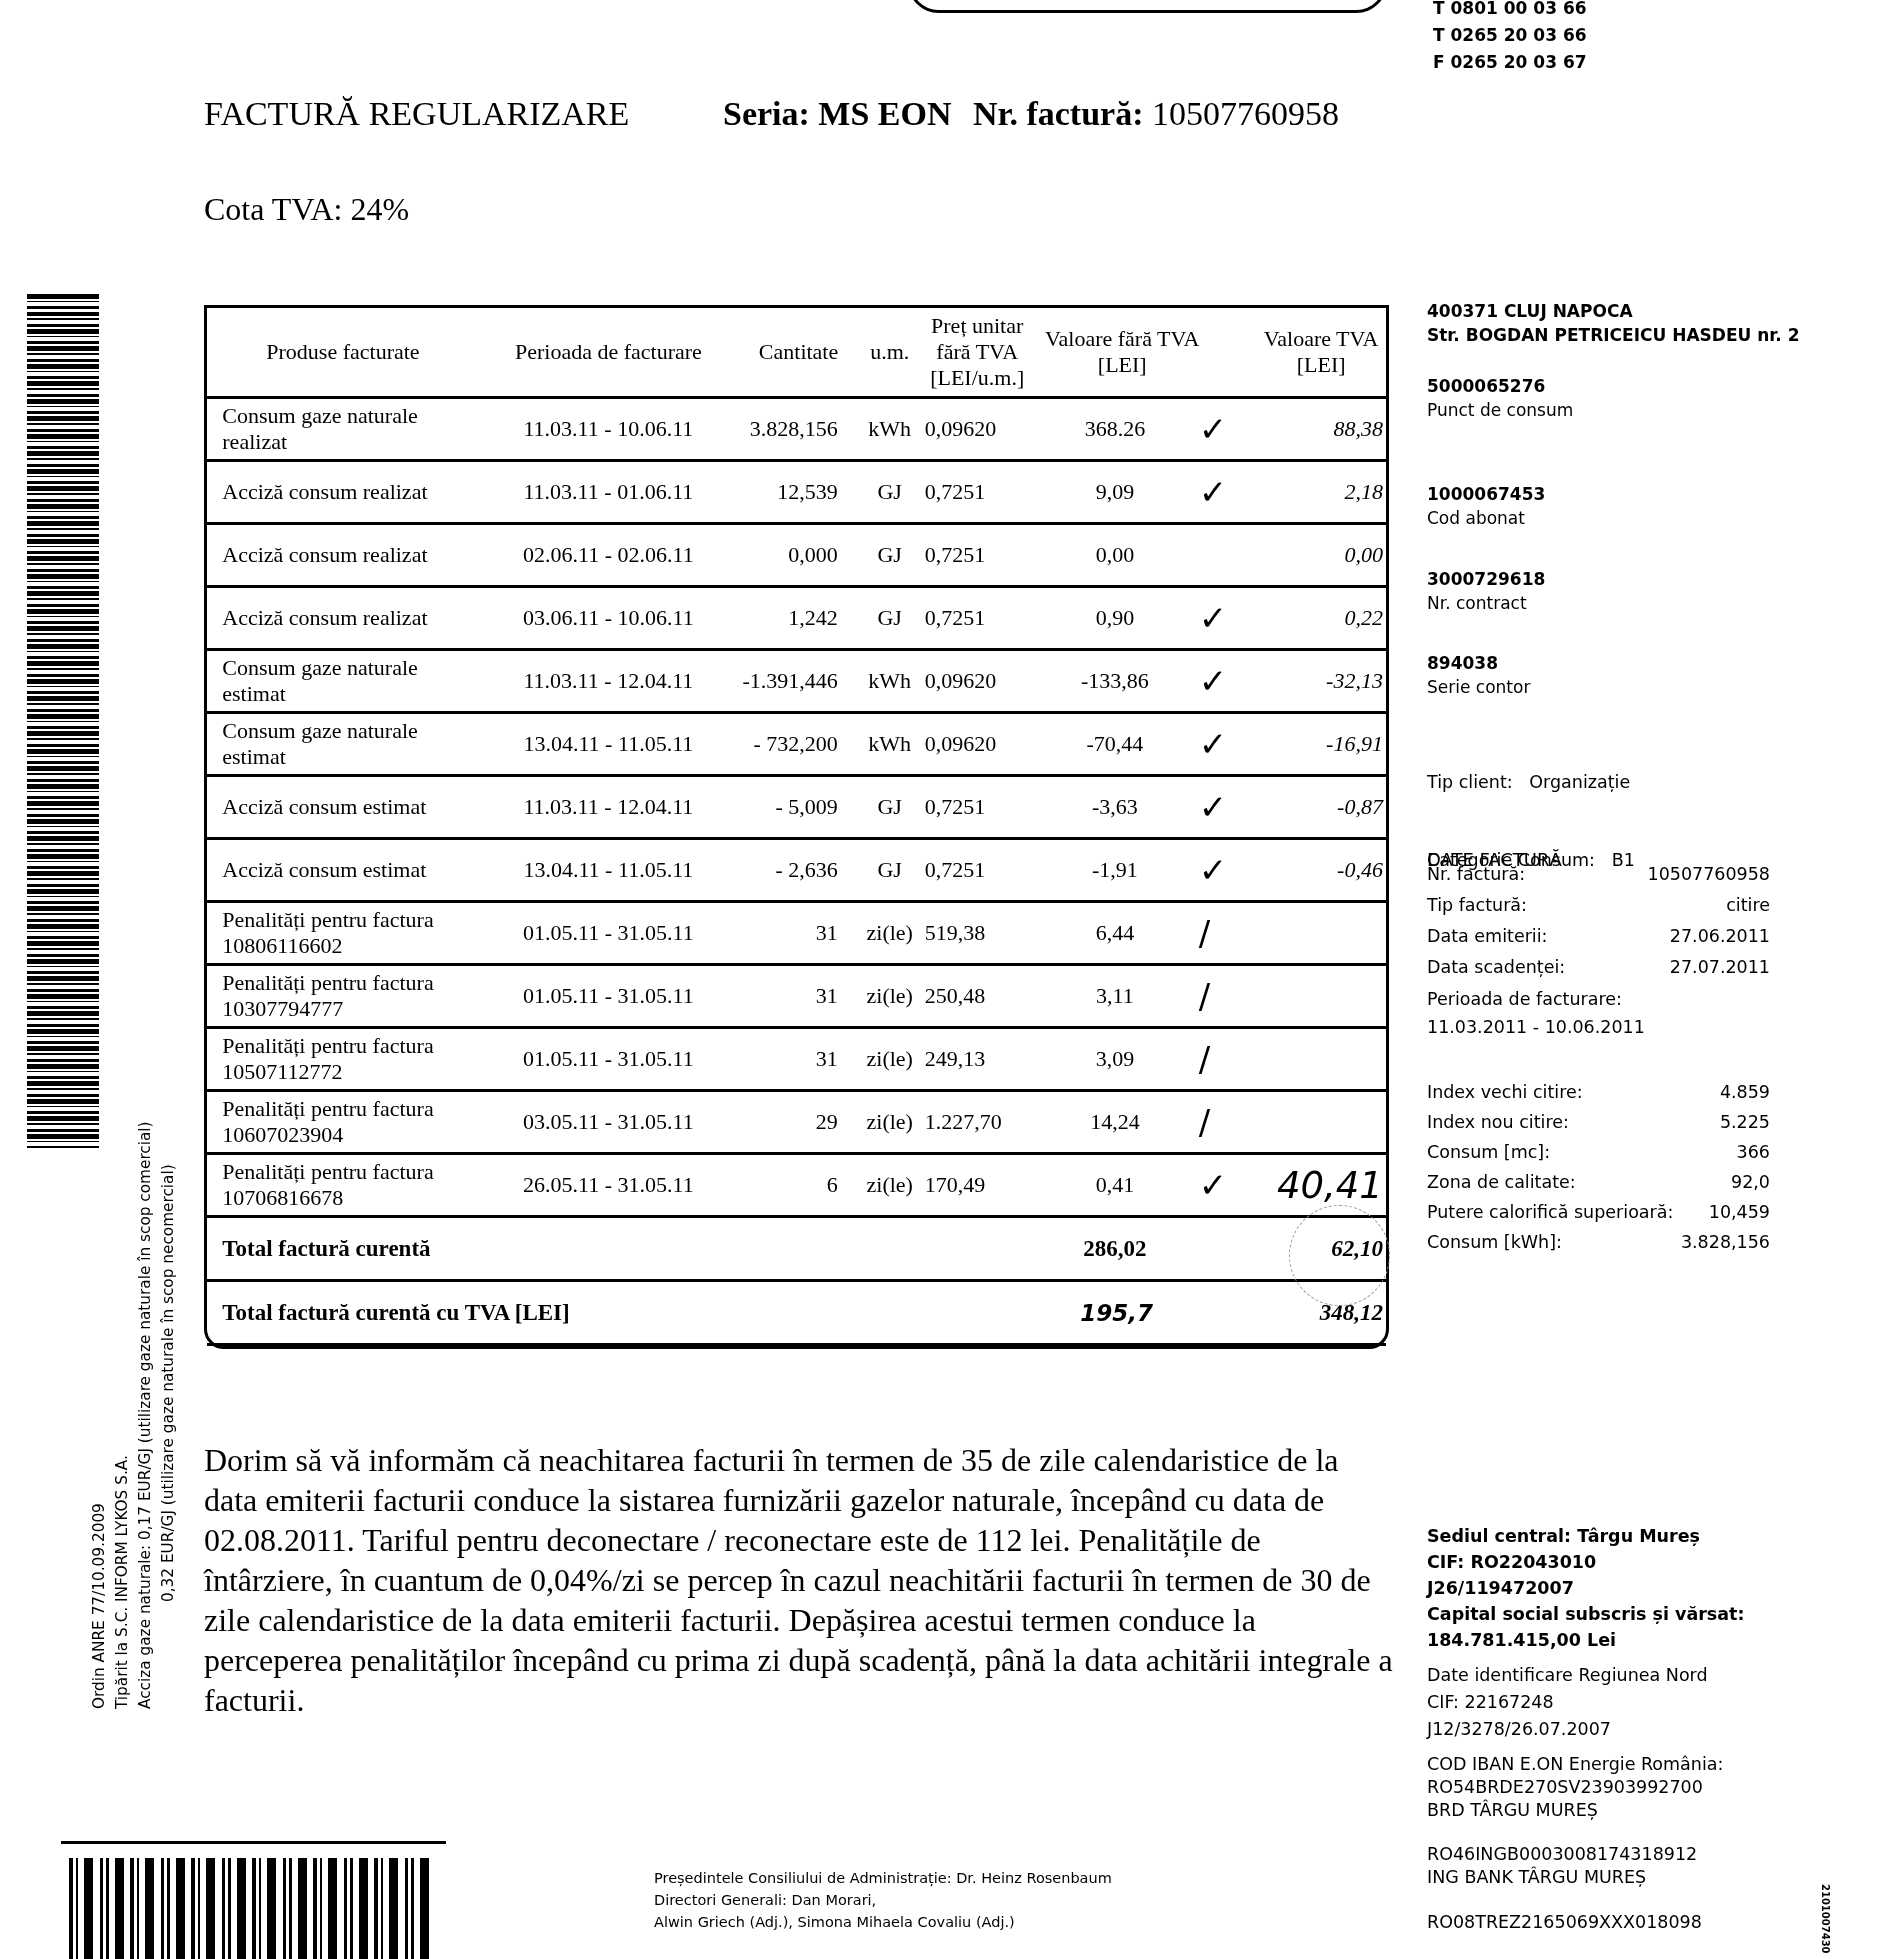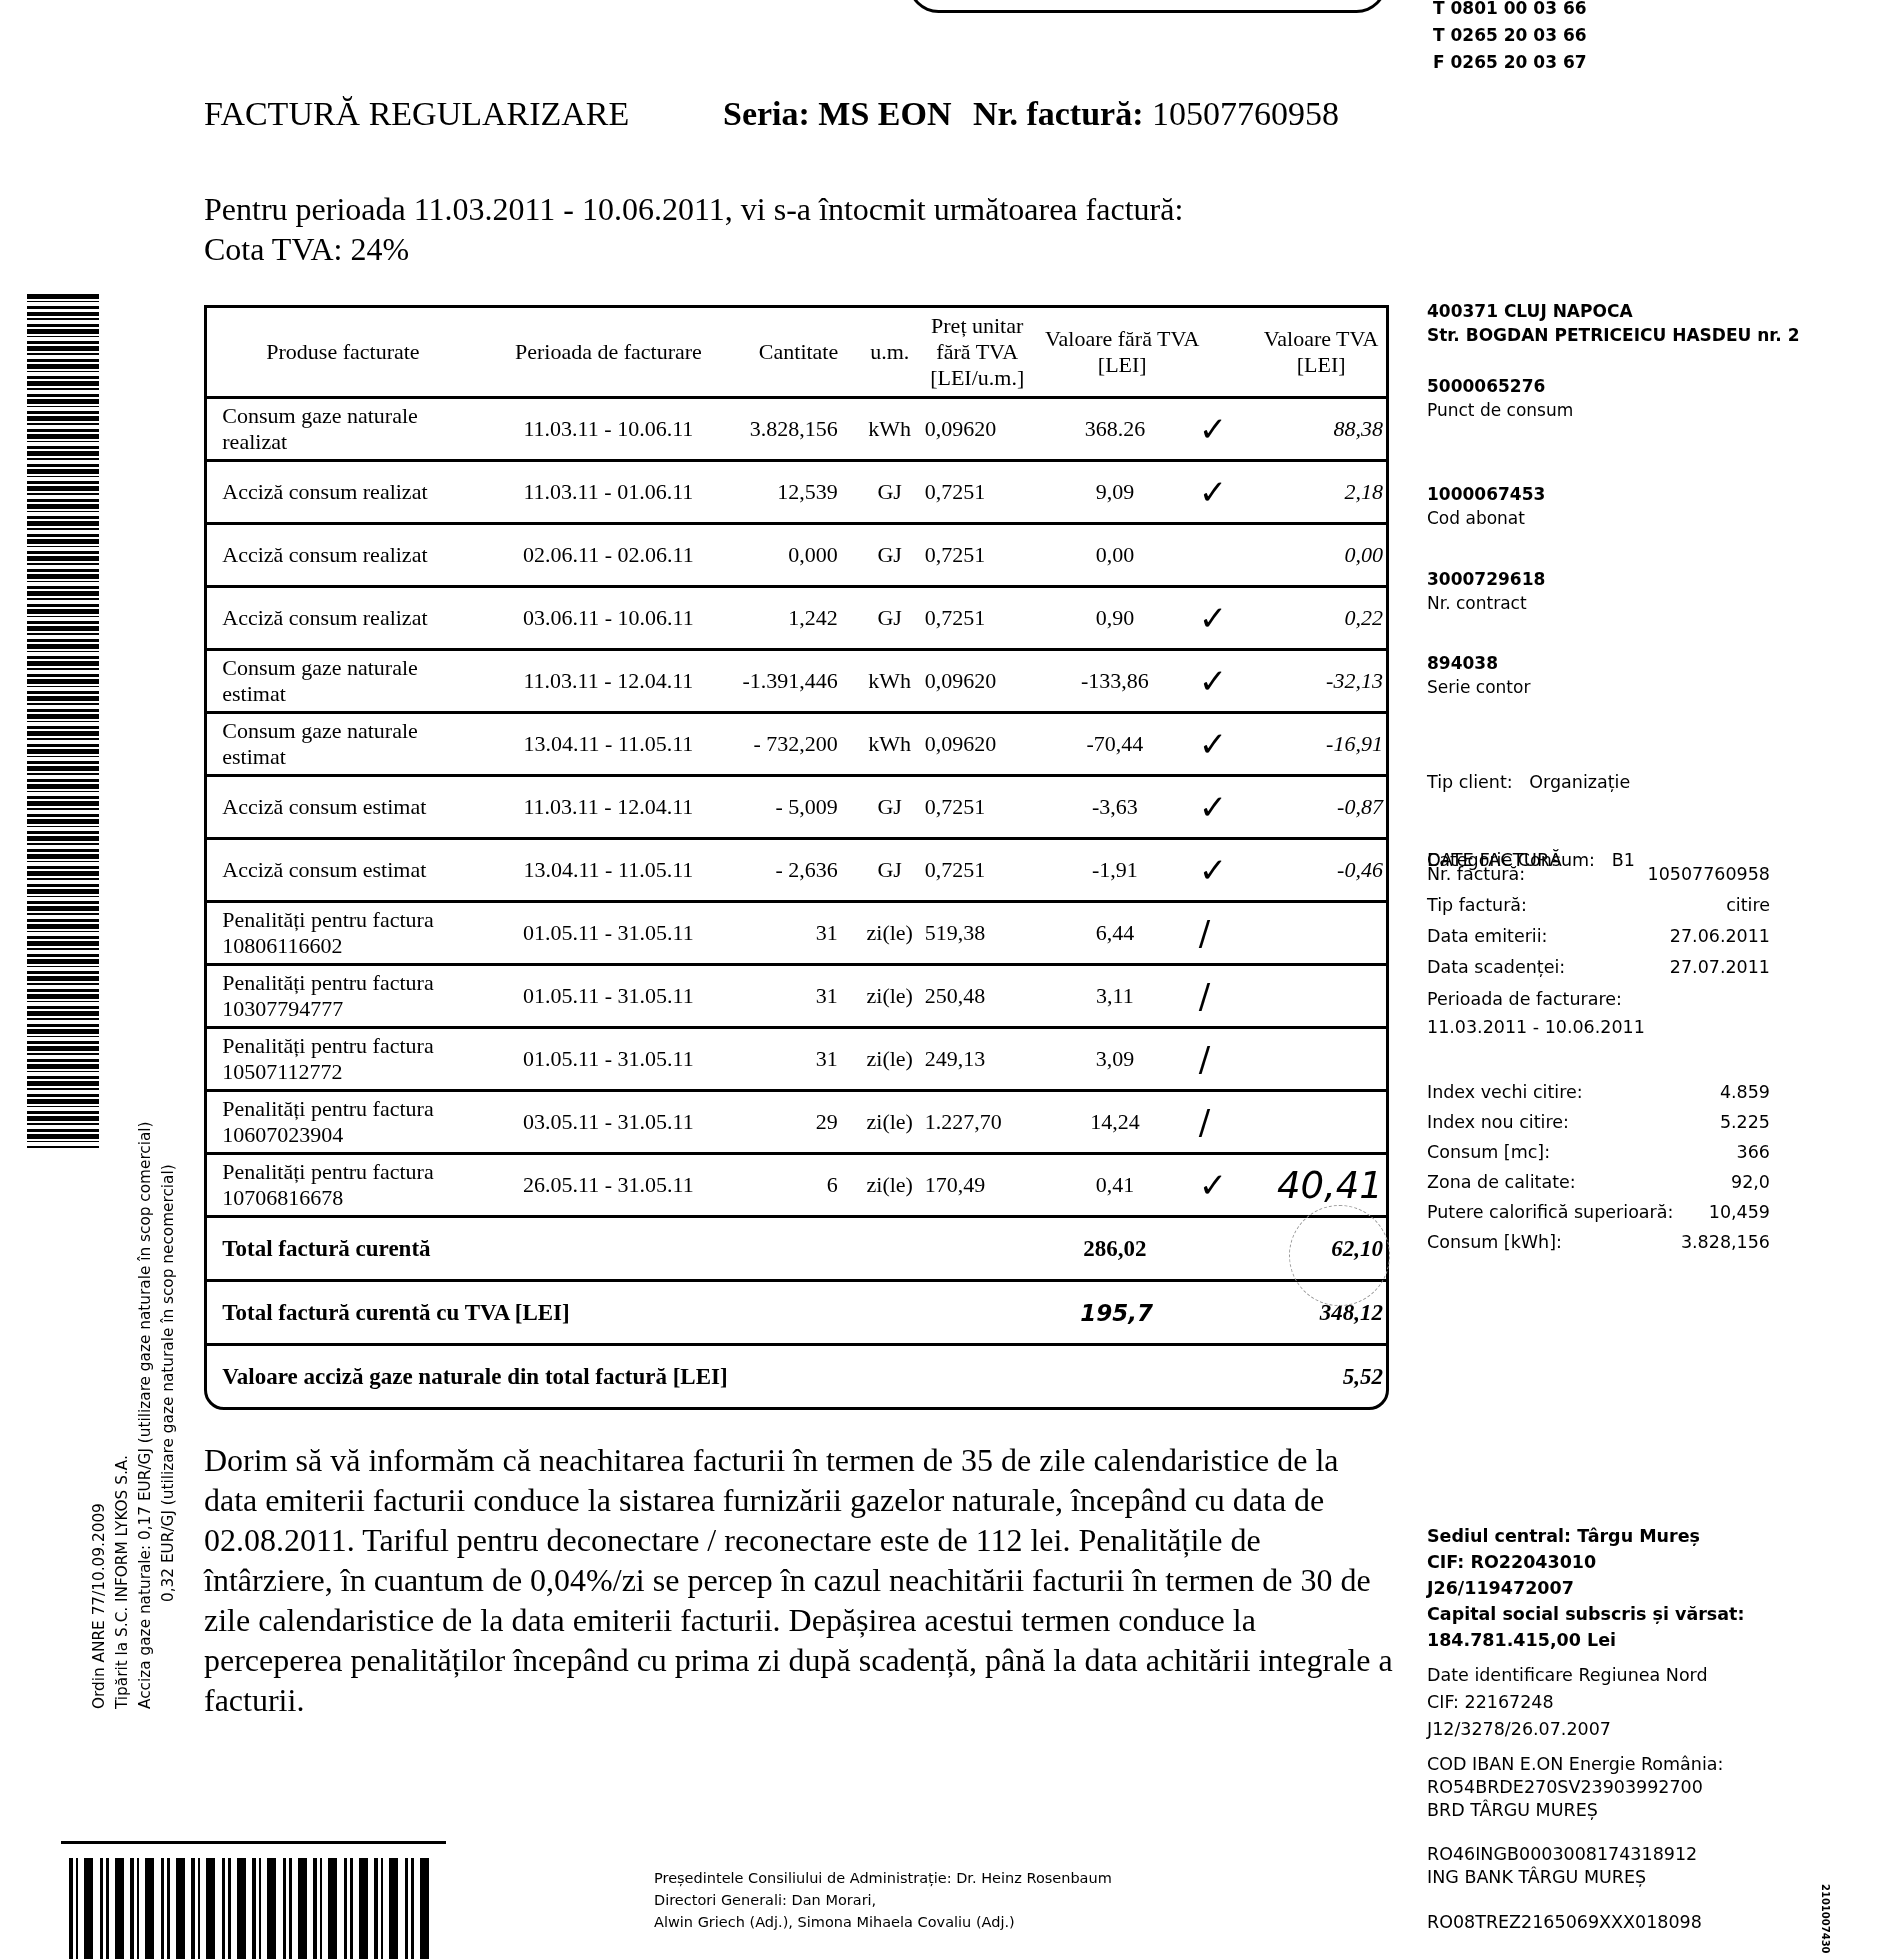--- a/index.html
+++ b/index.html
@@ -67,21 +67,20 @@
 <div class="abs top-contacts">
   <div>T 0801 00 03 66</div>
   <div>T 0265 20 03 66</div>
   <div>F 0265 20 03 67</div>
 </div>
 
 <div class="abs title-line">
   <span class="t1">FACTURĂ REGULARIZARE</span><span class="seria">Seria: MS EON</span><span class="nrlab">Nr. factură:</span> <span>10507760958</span>
 </div>
 <div class="abs intro">
-  <div>Pentru perioada 11.03.2011 - 10.06.2011, vi s-a întocmit următoarea factură:</div>
   <div>Cota TVA: 24%</div>
 </div>
 
 <div class="abs inv">
   <table class="items">
     <thead>
       <tr>
         <th style="width:267px">Produse facturate</th>
         <th style="width:198px;padding:0 30.5px">Perioada de facturare</th>
         <th style="width:114px">Cantitate</th>
@@ -228,24 +227,20 @@
         <td class="lbl" colspan="5">Total factură curentă</td>
         <td class="val">286,02</td>
         <td class="chk"></td>
         <td class="tva">62,10</td>
       </tr>
       <tr class="total">
         <td class="lbl" colspan="5">Total factură curentă cu TVA [LEI]</td>
         <td class="val hand" colspan="2" style="text-align:left;padding-left:46px!important">195,7</td>
         <td class="tva">348,12</td>
       </tr>
-      <tr class="total last">
-        <td class="lbl" colspan="7">Valoare acciză gaze naturale din total factură [LEI]</td>
-        <td class="tva">5,52</td>
-      </tr>
     </tbody>
   </table>
 </div>
 <div class="abs circle"></div>
 
 <div class="abs pay">
   <div>Dorim să vă informăm că neachitarea facturii în termen de 35 de zile calendaristice de la data emiterii facturii conduce la sistarea furnizării gazelor naturale, începând cu data de 02.08.2011. Tariful pentru deconectare / reconectare este de 112 lei. Penalitățile de întârziere, în cuantum de 0,04%/zi se percep în cazul neachitării facturii în termen de 30 de zile calendaristice de la data emiterii facturii. Depășirea acestui termen conduce la perceperea penalităților începând cu prima zi după scadență, până la data achitării integrale a facturii.</div>
 </div>
 
 <div class="abs rc" style="top:299px">

